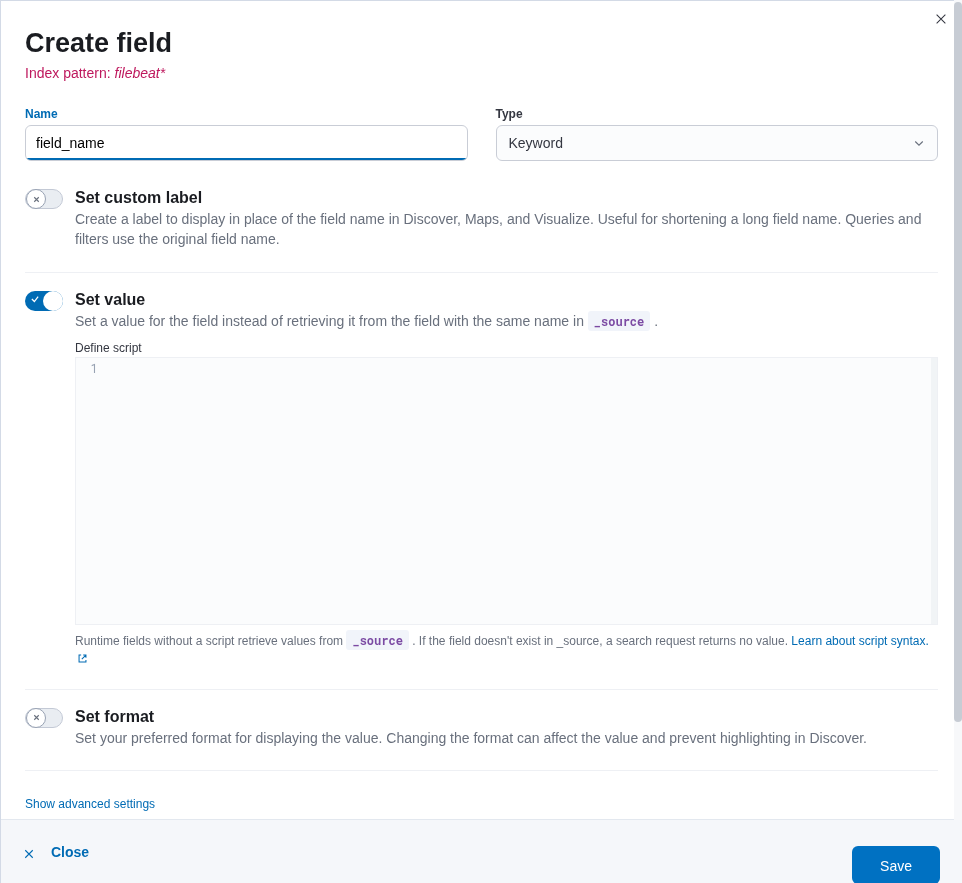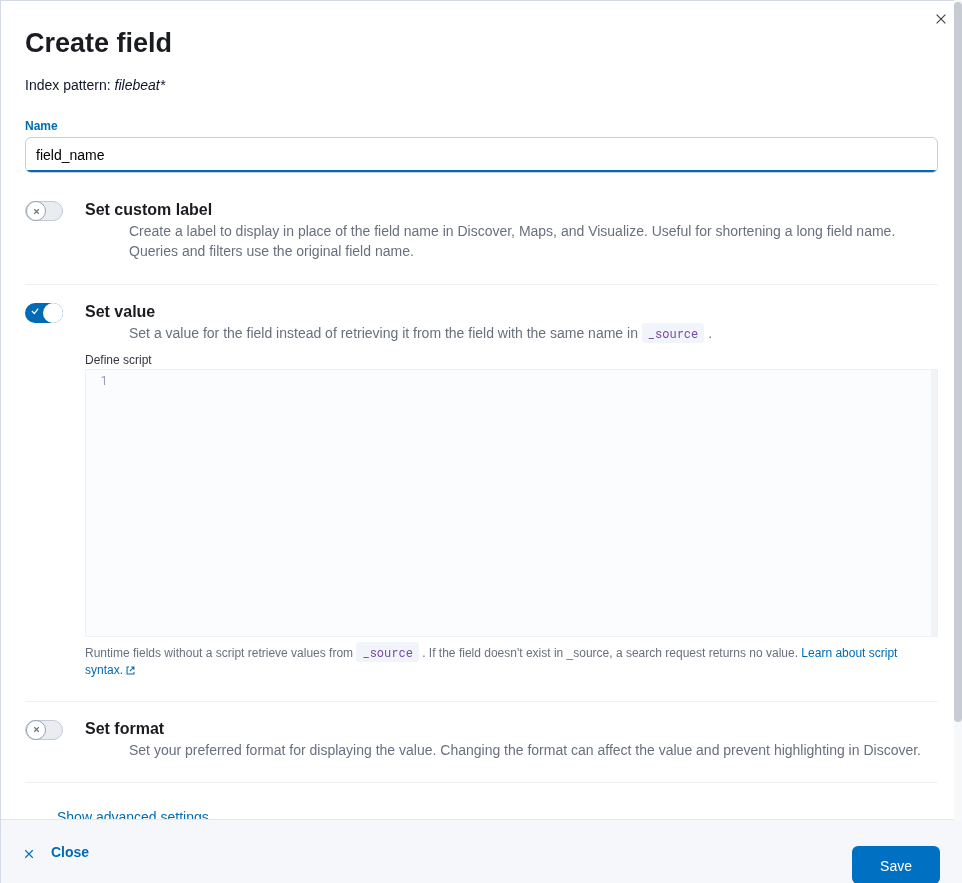--- a/index.html
+++ b/index.html
@@ -32,22 +32,22 @@
       padding: 26px 24px 14px 24px;
     }
     .title {
       font-size: 27px;
       font-weight: 700;
       line-height: 1.2;
       color: #1a1c21;
     }
     .subtitle {
       font-size: 14px;
-      color: #0f172a;
-      margin-top: 18px;
+      color: #be185d;
+      margin-top: 6px;
     }
     .subtitle em { font-style: italic; }
     .scroll {
       flex: 1 1 auto;
       overflow-y: auto;
       padding: 0 24px 20px 24px;
     }
     .row {
       display: flex;
       gap: 28px;
@@ -93,21 +93,21 @@
       transform: translateY(-50%);
       color: #69707d;
     }
     hr.div {
       border: none;
       border-top: 1px solid #eef0f4;
       margin: 22px 0 0 0;
     }
     .toggle-section {
       display: flex;
-      gap: 22px;
+      gap: 12px;
       padding-top: 18px;
     }
     .switch {
       width: 38px;
       height: 20px;
       border-radius: 20px;
       position: relative;
       flex: 0 0 38px;
       cursor: pointer;
     }
@@ -145,29 +145,29 @@
     .tog-title {
       font-size: 16px;
       font-weight: 600;
       color: #1a1c21;
       margin-bottom: 3px;
     }
     .tog-desc {
       font-size: 14px;
       color: #69707d;
       line-height: 1.4;
-      margin-left: 44px;
     }
     .code-inline {
       font-family: "Roboto Mono", Consolas, monospace;
       font-size: 12px;
       background: #f1f4fa;
       padding: 2px 6px;
       border-radius: 3px;
       color: #7b4aa3;
+      font-weight: bold;
     }
     .script-block {
       margin-top: 10px;
     }
     .script-label {
       font-size: 12px;
       font-weight: 400;
       color: #343741;
       margin-bottom: 2px;
     }
@@ -205,24 +205,23 @@
       text-decoration: none;
     }
     .ext-icon {
       display: inline-block;
       vertical-align: -2px;
       margin-left: 2px;
       color: #006bb4;
     }
     .adv-link {
       color: #006bb4;
-      font-size: 14px;
+      font-size: 12px;
       cursor: pointer;
       padding: 26px 0 8px 0;
-      margin-left: 32px;
     }
     .footer {
       height: 64px;
       background: #f5f7fa;
       border-top: 1px solid #e3e8ef;
       display: flex;
       align-items: center;
       justify-content: space-between;
       padding: 0 22px;
     }
@@ -283,20 +282,31 @@
       <em>filebeat*</em>
     </div>
   </div>
 
   <div class="scroll">
 
     <div class="row">
       <div class="form-field">
         <label class="field-label focus">Name</label>
         <input class="text-input" type="text" value="field_name" style="">
+      </div>
+      <div class="form-field">
+        <label class="field-label">Type</label>
+        <div class="select-wrap">
+          <span>Keyword</span>
+          <span class="chev">
+            <svg width="12" height="12" viewBox="0 0 16 16" fill="none" stroke="currentColor" stroke-width="1.5">
+                <path d="M3 6 L8 11 L13 6"></path>
+              </svg>
+          </span>
+        </div>
       </div>
     </div>
 
     <div class="toggle-section" style="padding-top:28px;">
       <div class="switch switch-off">
         <div class="thumb">
           <svg width="9" height="9" viewBox="0 0 16 16" stroke="currentColor" stroke-width="2" fill="none">
               <path d="M4 4 L12 12 M12 4 L4 12"></path>
             </svg>
         </div>

